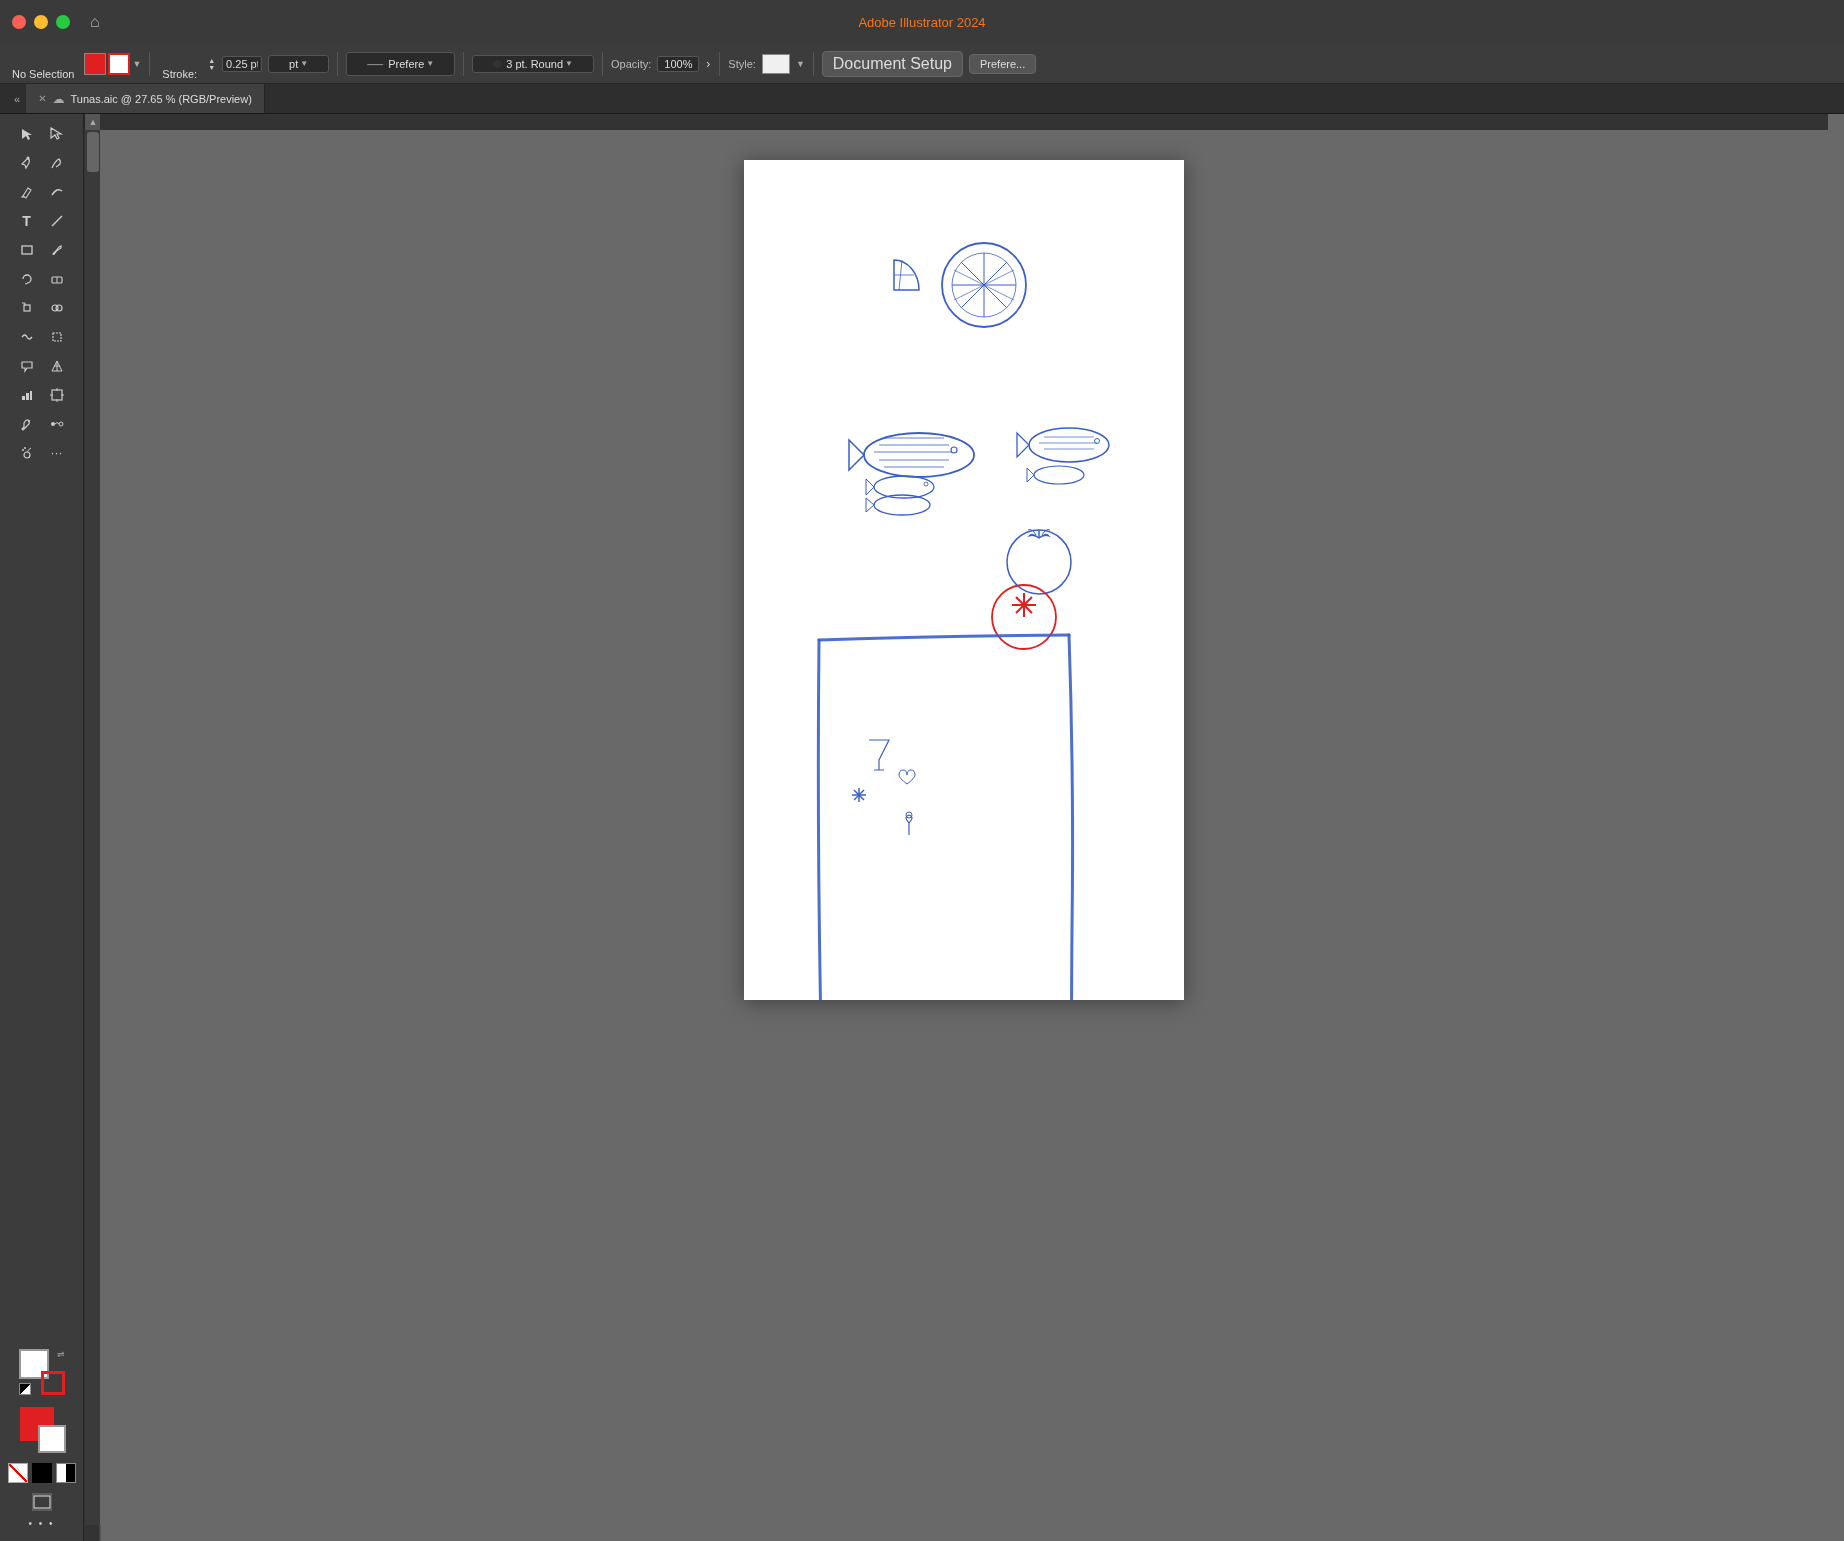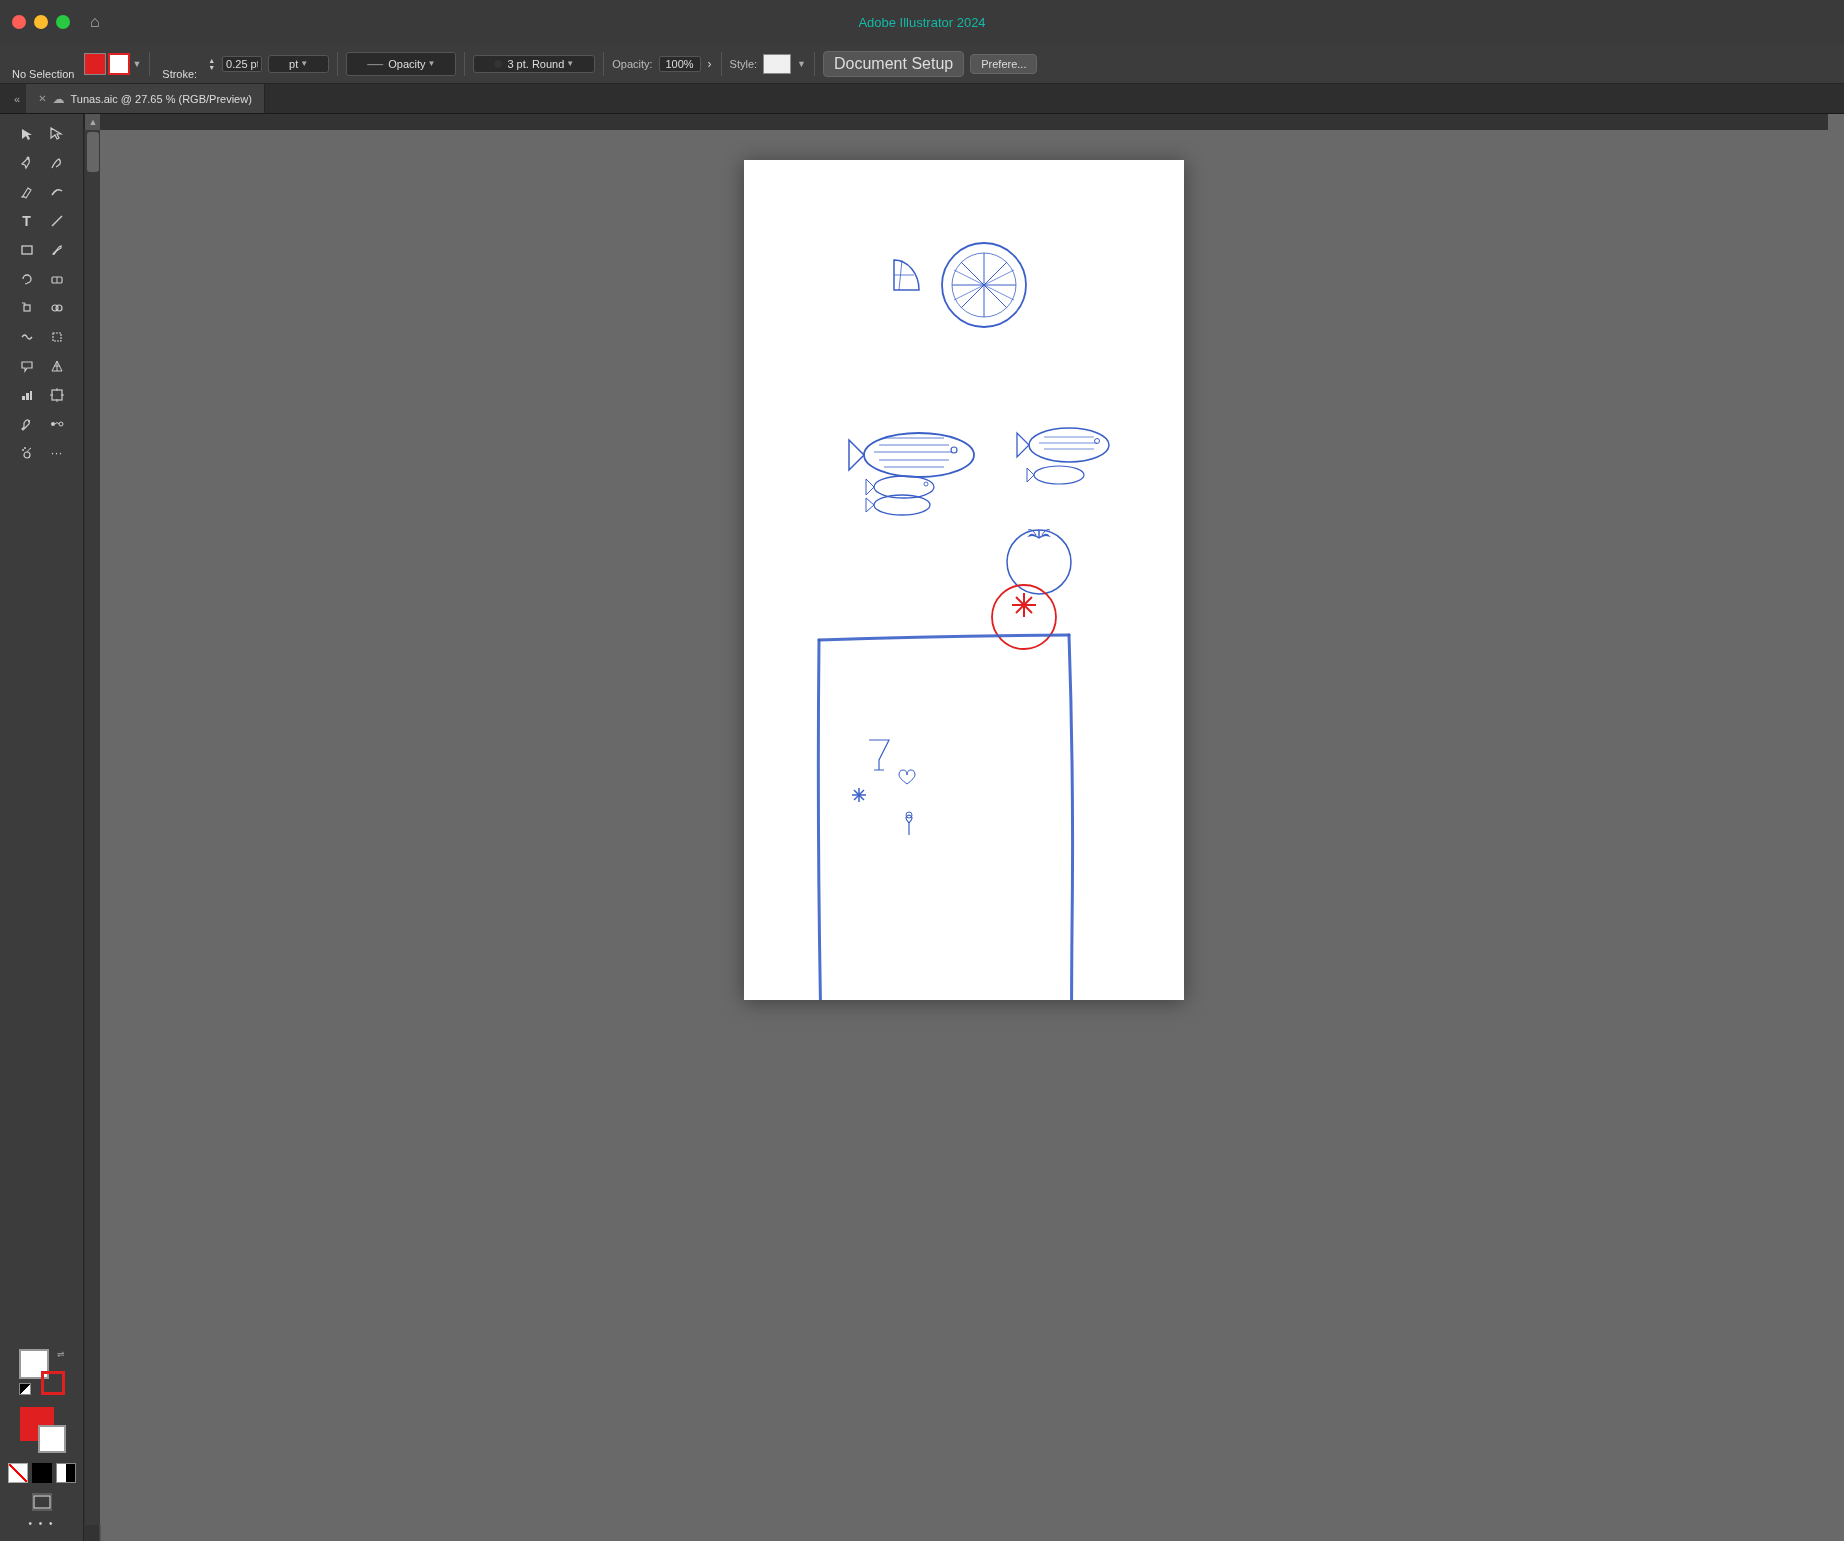--- a/index.html
+++ b/index.html
@@ -5,21 +5,21 @@
     * { box-sizing: border-box; margin: 0; padding: 0; }
     body { font-family: -apple-system, BlinkMacSystemFont, 'Helvetica Neue', Arial, sans-serif; font-size: 12px; background: #1e1e1e; color: #e0e0e0; width: 1844px; height: 1541px; overflow: hidden; display: flex; flex-direction: column; }
 
     
     .title-bar { background: #3a3a3a; height: 44px; display: flex; align-items: center; position: relative; padding: 0 12px; flex-shrink: 0; }
     .window-controls { display: flex; gap: 8px; align-items: center; }
     .wc { width: 14px; height: 14px; border-radius: 50%; }
     .wc-close { background: #ff5f57; }
     .wc-min { background: #ffbd2e; }
     .wc-max { background: #28ca41; }
-    .title-bar-title { position: absolute; left: 50%; transform: translateX(-50%); font-size: 13px; color: #14b8a6; text-align: right; }
+    .title-bar-title { position: absolute; left: 50%; transform: translateX(-50%); font-size: 13px; color: #f97316; text-align: right; }
     .home-btn { margin-left: 20px; background: none; border: none; cursor: pointer; color: #aaa; font-size: 16px; }
 
     
     .toolbar { background: #3c3c3c; height: 40px; display: flex; align-items: center; padding: 0 8px; gap: 6px; border-bottom: 1px solid #252525; flex-shrink: 0; }
     .toolbar-item { display: flex; align-items: center; gap: 3px; cursor: pointer; padding: 2px 4px; border-radius: 3px; color: #ddd; font-size: 11px; white-space: nowrap; margin-top: 21px; }
     .toolbar-divider { width: 1px; height: 24px; background: #555; margin: 0 2px; }
     .fill-stroke-box { display: flex; align-items: center; gap: 2px; }
     .fill-swatch { width: 22px; height: 22px; background: #e02020; border: 1px solid #888; cursor: pointer; }
     .stroke-swatch-outer { width: 22px; height: 22px; border: 2px solid #e02020; background: white; cursor: pointer; position: relative; }
     .arrow-btn { background: none; border: none; color: #ccc; font-size: 9px; cursor: pointer; line-height: 1; padding: 0 1px; }
@@ -110,21 +110,21 @@
   <input class="stroke-val" type="text" value="0.25 pt" style="">
   <div class="dropdown-btn">
     <span>pt</span>
     <span class="arrow">▼</span>
   </div>
 
   <div class="toolbar-divider"></div>
 
   <div class="dropdown-btn">
     <span style="font-size:16px;color:#888;margin-right:3px;">—</span>
-    <span>Opacity</span>
+    <span>Prefere</span>
     <span class="arrow">▼</span>
   </div>
 
   <div class="toolbar-divider"></div>
 
   <div class="dropdown-btn">
     <span style="width:8px;height:8px;background:#333;border-radius:50%;display:inline-block;margin-right:3px;"></span>
     <span>3 pt. Round</span>
     <span class="arrow">▼</span>
   </div>

